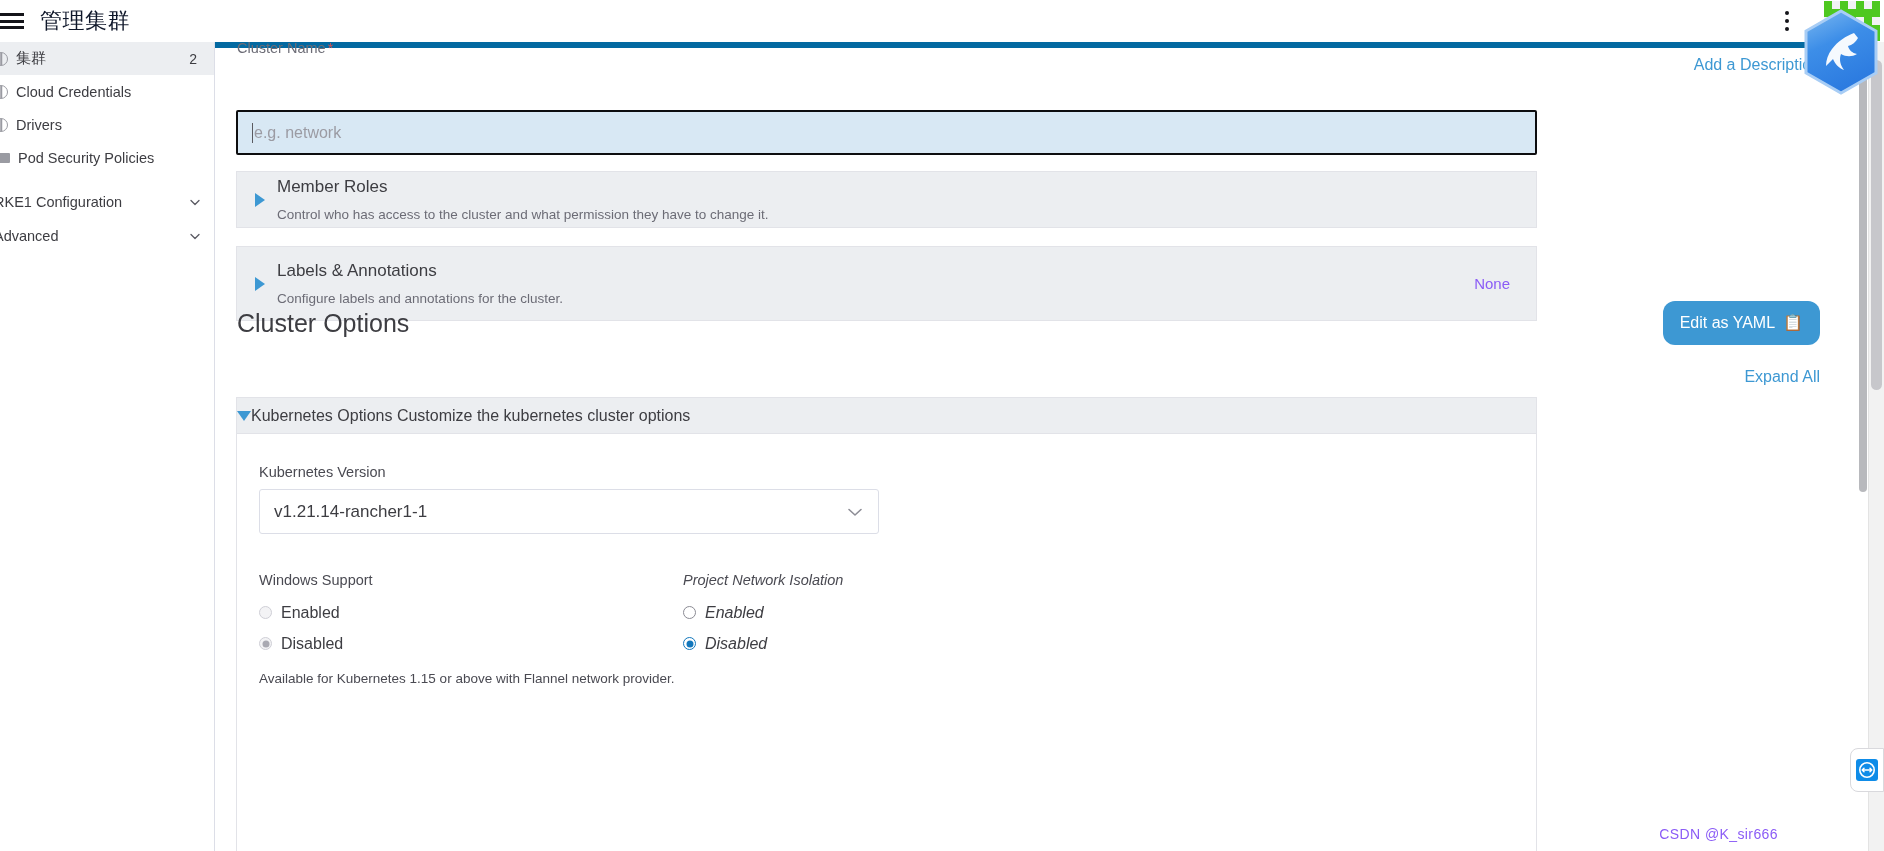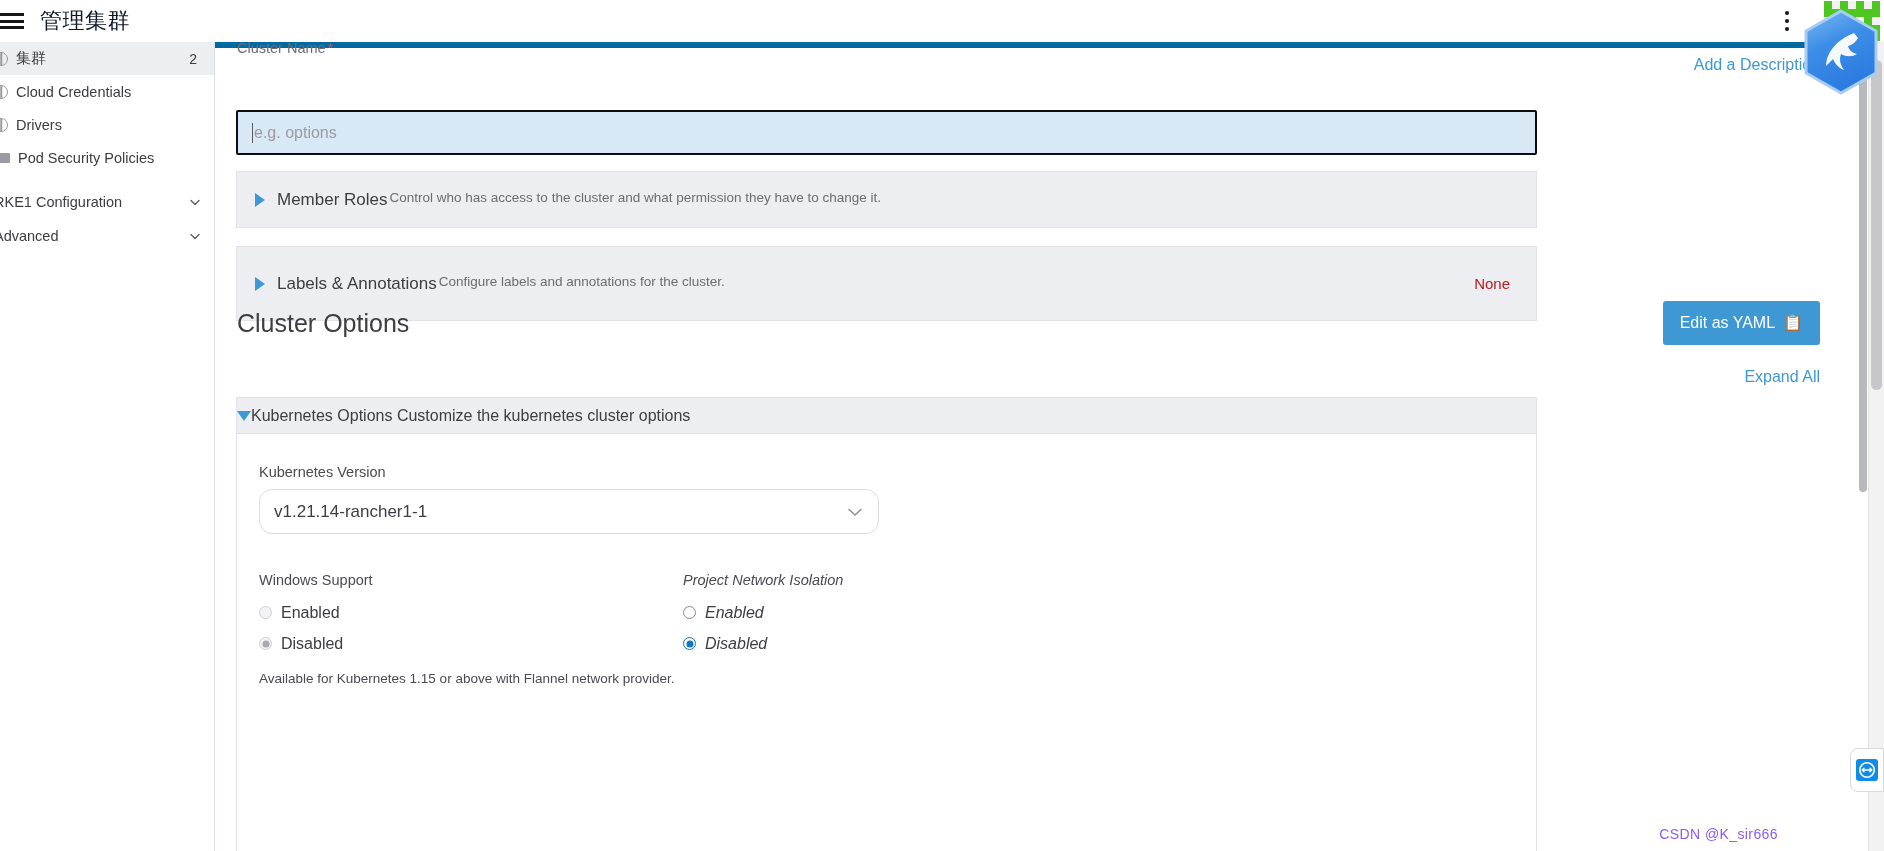--- a/index.html
+++ b/index.html
@@ -122,31 +122,31 @@
   .card {
     position: absolute; left: 21px; width: 1301px;
     background: #eceef1; border: 1px solid #e2e3e8;
     display: flex; align-items: center;
   }
   .card .tri {
     width: 0; height: 0; margin-left: 18px; margin-right: 12px; flex: none;
   }
   .tri.right { border-left: 10px solid #3d98d3; border-top: 7px solid transparent; border-bottom: 7px solid transparent; }
   .tri.down  { border-top: 10px solid #3d98d3; border-left: 7px solid transparent; border-right: 7px solid transparent; }
-  .card .txt { display: flex; flex-direction: row; gap: 2px; }
+  .card .txt { display: flex; flex-direction: column; gap: 10px; }
   .card .t1 { font-size: 17px; color: #3d3d42; }
   .card .t2 { font-size: 13.5px; color: #6c6c76; }
-  .card .right-val { margin-left: auto; margin-right: 26px; font-size: 15px; color: #b91c1c; }
+  .card .right-val { margin-left: auto; margin-right: 26px; font-size: 15px; color: #8b5cf6; }
 
   .section-title {
     position: absolute; left: 22px; font-size: 25px; color: #3d3d42; font-weight: 400;
   }
   .yaml-btn {
     position: absolute; right: 40px;
-    height: 44px; background: #3d98d3; color: #fff; border: none; border-radius: 3px;
+    height: 44px; background: #3d98d3; color: #fff; border: none; border-radius: 12px;
     font-size: 16px; padding: 12px 17px; display: flex; align-items: center; gap: 8px;
     cursor: pointer; font-family: "Liberation Sans", sans-serif;
   }
   .yaml-btn .clip { font-size: 16px; line-height: 1; }
   .expand-all {
     position: absolute; right: 40px; font-size: 16px; color: #3d98d3; cursor: pointer;
   }
 
   .panel {
     position: absolute; left: 21px; width: 1301px;
@@ -154,21 +154,21 @@
   }
   .panel-head {
     background: #eceef1; height: 36px; display: flex; align-items: center;
     border-bottom: 1px solid #e2e3e8;
   }
   .panel-body { padding: 30px 22px 0 22px; }
 
   .sub-label { font-size: 14.5px; color: #4a4a52; margin-bottom: 9px; }
 
   .select {
-    height: 45px; border: 1px solid #dcdee7; border-radius: 13px;
+    height: 45px; border: 1px solid #dcdee7; border-radius: 3px;
     display: flex; align-items: center; padding: 0 12px 0 14px;
     font-size: 17px; color: #3d3d42; background: #fff; cursor: pointer;
   }
   .select .val { flex: 1; }
   .select .dd { width: 22px; height: 22px; color: #8d8d96; }
 
   .grid3 { display: flex; gap: 0; }
   .col-a { width: 424px; }
   .col-b { width: 424px; }
   .col-c { width: 424px; font-style: italic; }
@@ -339,21 +339,21 @@
 
       <div class="desc-row">
         <div class="field-label">
           <span>Cluster Name</span><span class="req">*</span>
         </div>
         <div class="add-desc">Add a Description</div>
       </div>
 
       <div class="name-input">
         <span class="caret"></span>
-        <span class="ph">e.g. options</span>
+        <span class="ph">e.g. network</span>
       </div>
 
       <div class="card" style="top:129px; height:57px;">
         <span class="tri right"></span>
         <span class="txt">
           <span class="t1">Member Roles</span>
           <span class="t2">Control who has access to the cluster and what permission they have to change it.</span>
         </span>
       </div>
 

